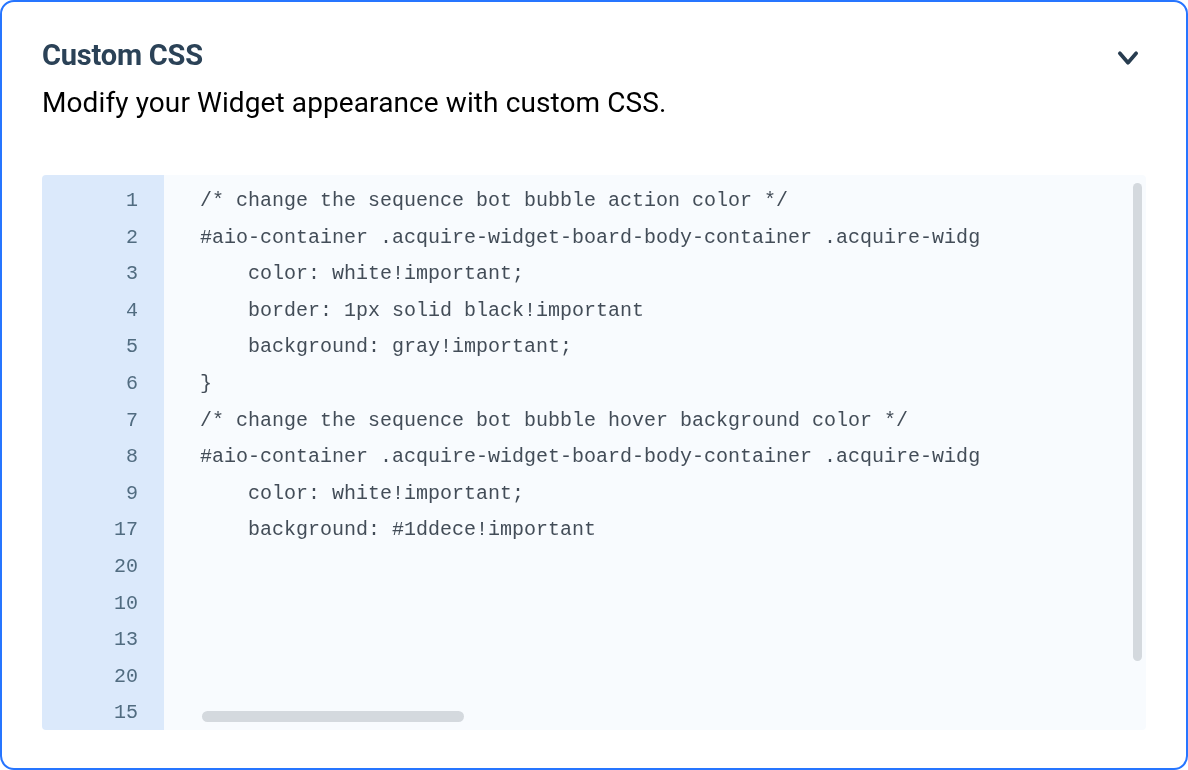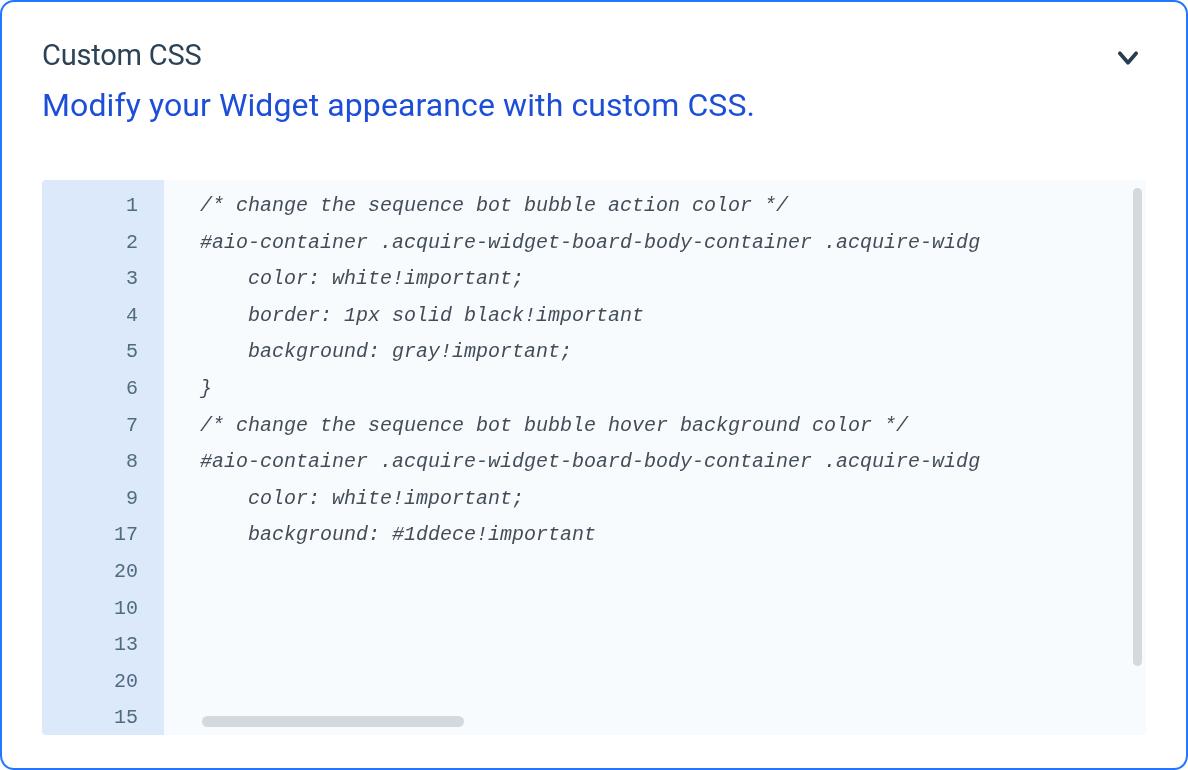--- a/index.html
+++ b/index.html
@@ -27,34 +27,34 @@
 
     .header {
       display: flex;
       justify-content: space-between;
       align-items: flex-start;
     }
 
     .section-title {
       color: #2b4257;
       font-size: 29px;
-      font-weight: 400;
+      font-weight: 700;
       letter-spacing: -0.2px;
     }
 
     .chevron {
       width: 28px;
       height: 28px;
       margin-top: 6px;
       margin-right: 4px;
     }
 
     .subtitle {
-      color: #1d4ed8;
-      font-size: 32px;
+      color: #000000;
+      font-size: 28px;
       font-weight: 400;
       margin-top: 14px;
       letter-spacing: 0.1px;
     }
 
     .editor {
       margin-top: 56px;
       display: flex;
       height: 555px;
       border-radius: 4px;
@@ -84,21 +84,20 @@
     .code-area {
       flex: 1;
       background: #f8fbfe;
       color: #434d58;
       padding-top: 8px;
       padding-left: 36px;
       overflow: hidden;
       white-space: pre;
       font-family: "SFMono-Regular", Consolas, "Liberation Mono", Menlo, Courier, monospace;
       position: relative;
-      font-style: italic;
     }
 
     .code-line {
       height: 36.6px;
       white-space: pre;
     }
 
     .vscroll {
       position: absolute;
       right: 4px;

